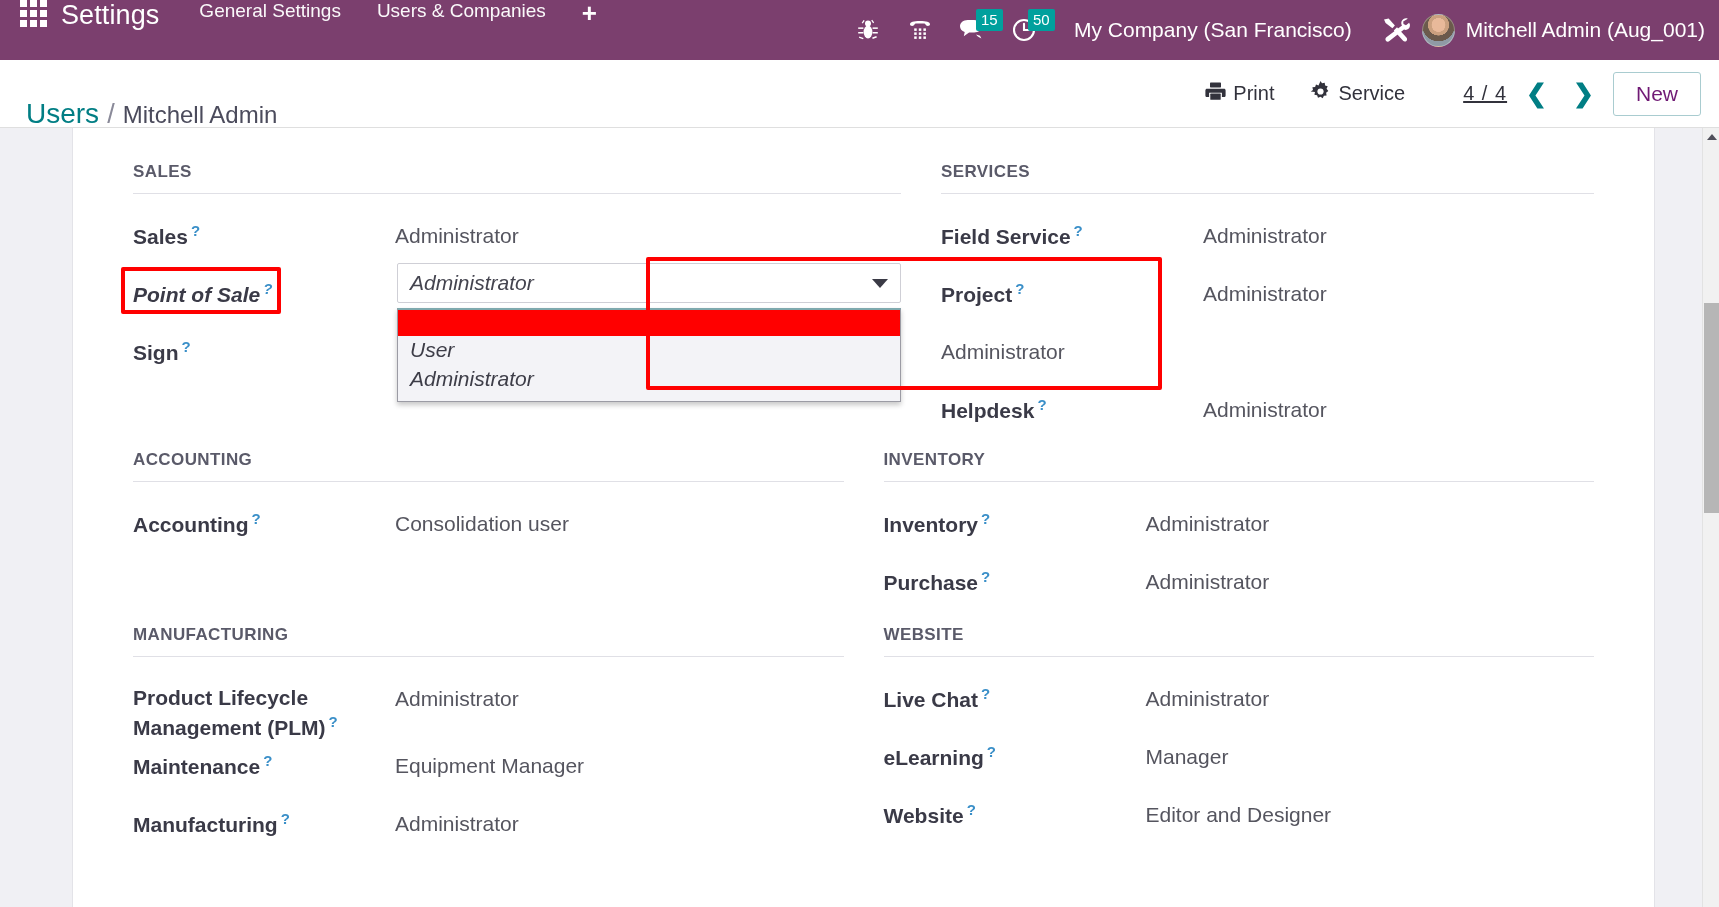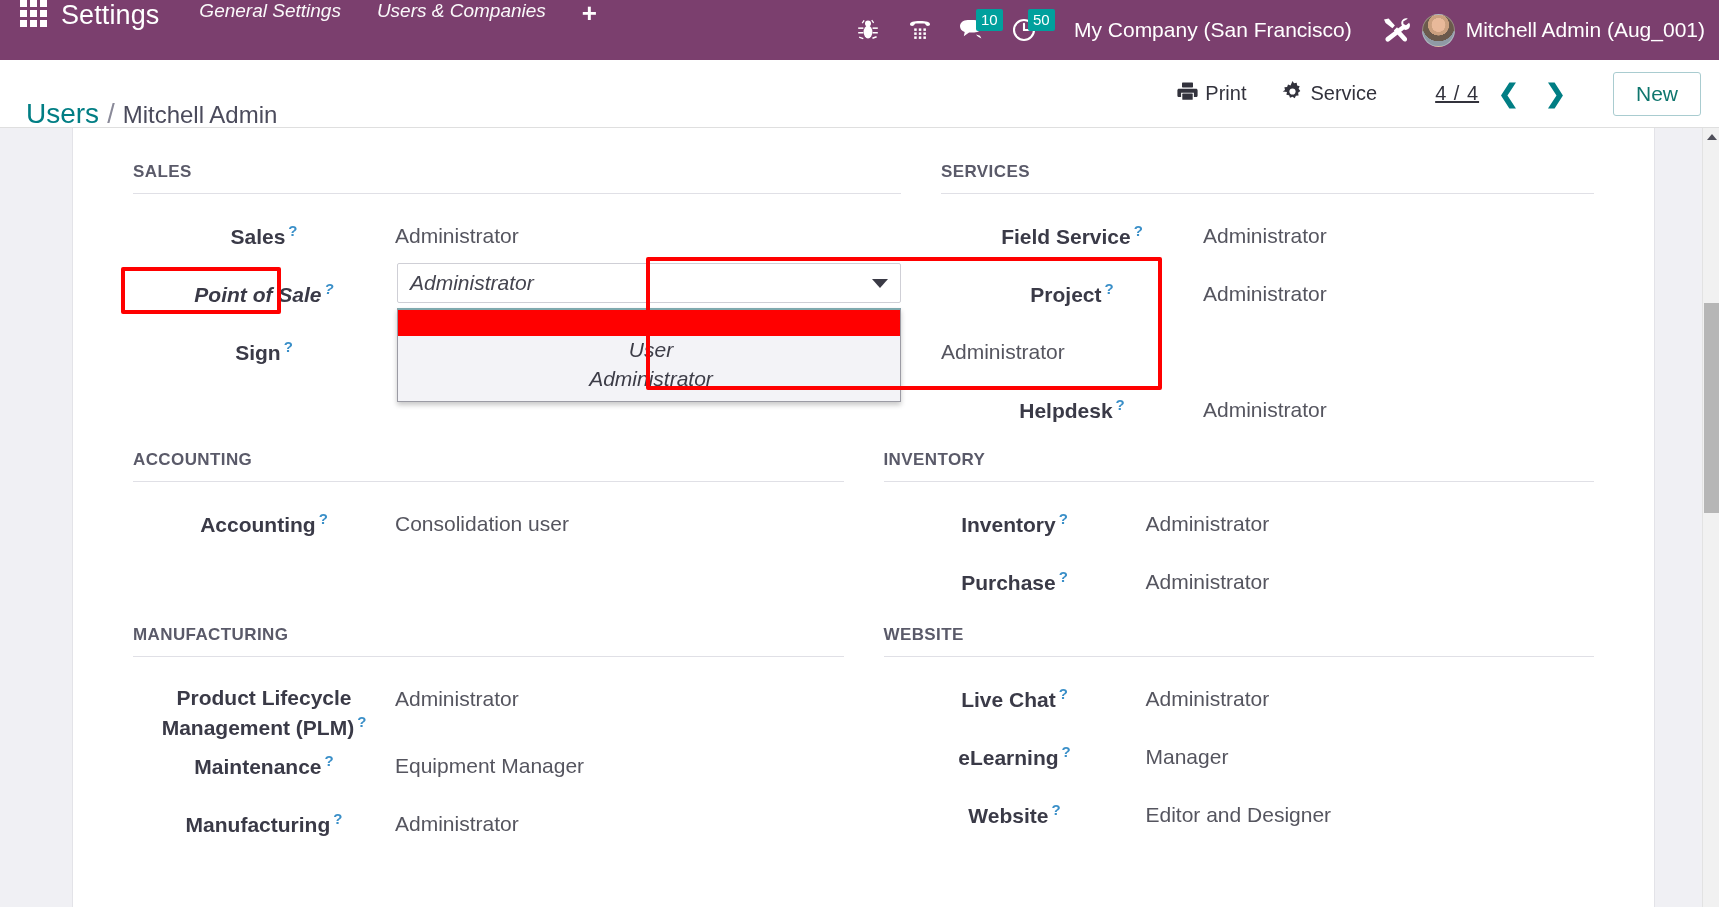--- a/index.html
+++ b/index.html
@@ -36,21 +36,20 @@
     margin-right: 40px;
     cursor: pointer;
     white-space: nowrap;
   }
   .menu-item {
     font-size: 19px;
     margin-right: 36px;
     cursor: pointer;
     white-space: nowrap;
     opacity: .97;
-    font-style: italic;
   }
   .menu-plus {
     font-size: 26px;
     font-weight: 700;
     cursor: pointer;
     line-height: 1;
     margin-right: 20px;
   }
   .nav-right {
     margin-left: auto;
@@ -138,23 +137,22 @@
   }
   .pager-btn {
     color: #017e84;
     font-size: 25px;
     font-weight: 700;
     padding: 0 7px;
     cursor: pointer;
     line-height: 1;
   }
   .new-btn {
-    margin-left: 28px;
     border: 1px solid #a9ccd0;
-    color: #0f766e;
+    color: #701a75;
     background: #fff;
     font-size: 21px;
     padding: 9px 22px;
     border-radius: 3px;
     cursor: pointer;
     font-family: "Liberation Sans", sans-serif;
   }
 
   
   .sheet-wrap {
@@ -188,21 +186,20 @@
     color: #5a5a69;
     padding-bottom: 11px;
     border-bottom: 1px solid #e0e0e6;
     margin-bottom: 24px;
   }
   .field-row {
     display: flex;
     align-items: flex-start;
     min-height: 52px;
     margin-bottom: 6px;
-    text-align: center;
   }
   .field-label {
     width: 262px;
     flex: none;
     font-size: 21px;
     font-weight: 700;
     color: #3a3a47;
     line-height: 1.33;
     padding-top: 3px;
   }
@@ -374,21 +371,21 @@
         <rect x="10.8" y="18.4" width="2.5" height="2.5"></rect>
         <rect x="15.4" y="18.4" width="2.5" height="2.5"></rect>
       </svg>
     </div>
 
     <div class="nav-ico">
       <svg width="28" height="24" viewBox="0 0 28 24" fill="#fff">
         <path d="M2 8.2C2 4.8 5.4 2 9.6 2h6.6c4.2 0 7.6 2.8 7.6 6.2s-3.4 6.2-7.6 6.2h-5.1l-5.3 3.8.9-4.1C3.6 12.9 2 10.7 2 8.2z"></path>
         <path d="M18 16.6c1.6 2.2 3.6 3.4 5.4 3.8l-1.4-2.6"></path>
       </svg>
-      <span class="badge">10</span>
+      <span class="badge">15</span>
     </div>
 
     <div class="nav-ico">
       <svg width="26" height="26" viewBox="0 0 26 26" fill="none" stroke="#fff" stroke-width="2.1">
         <circle cx="13" cy="13" r="10"></circle>
         <path d="M13 6.8V13h5.2" stroke-linecap="round"></path>
       </svg>
       <span class="badge">50</span>
     </div>
 

